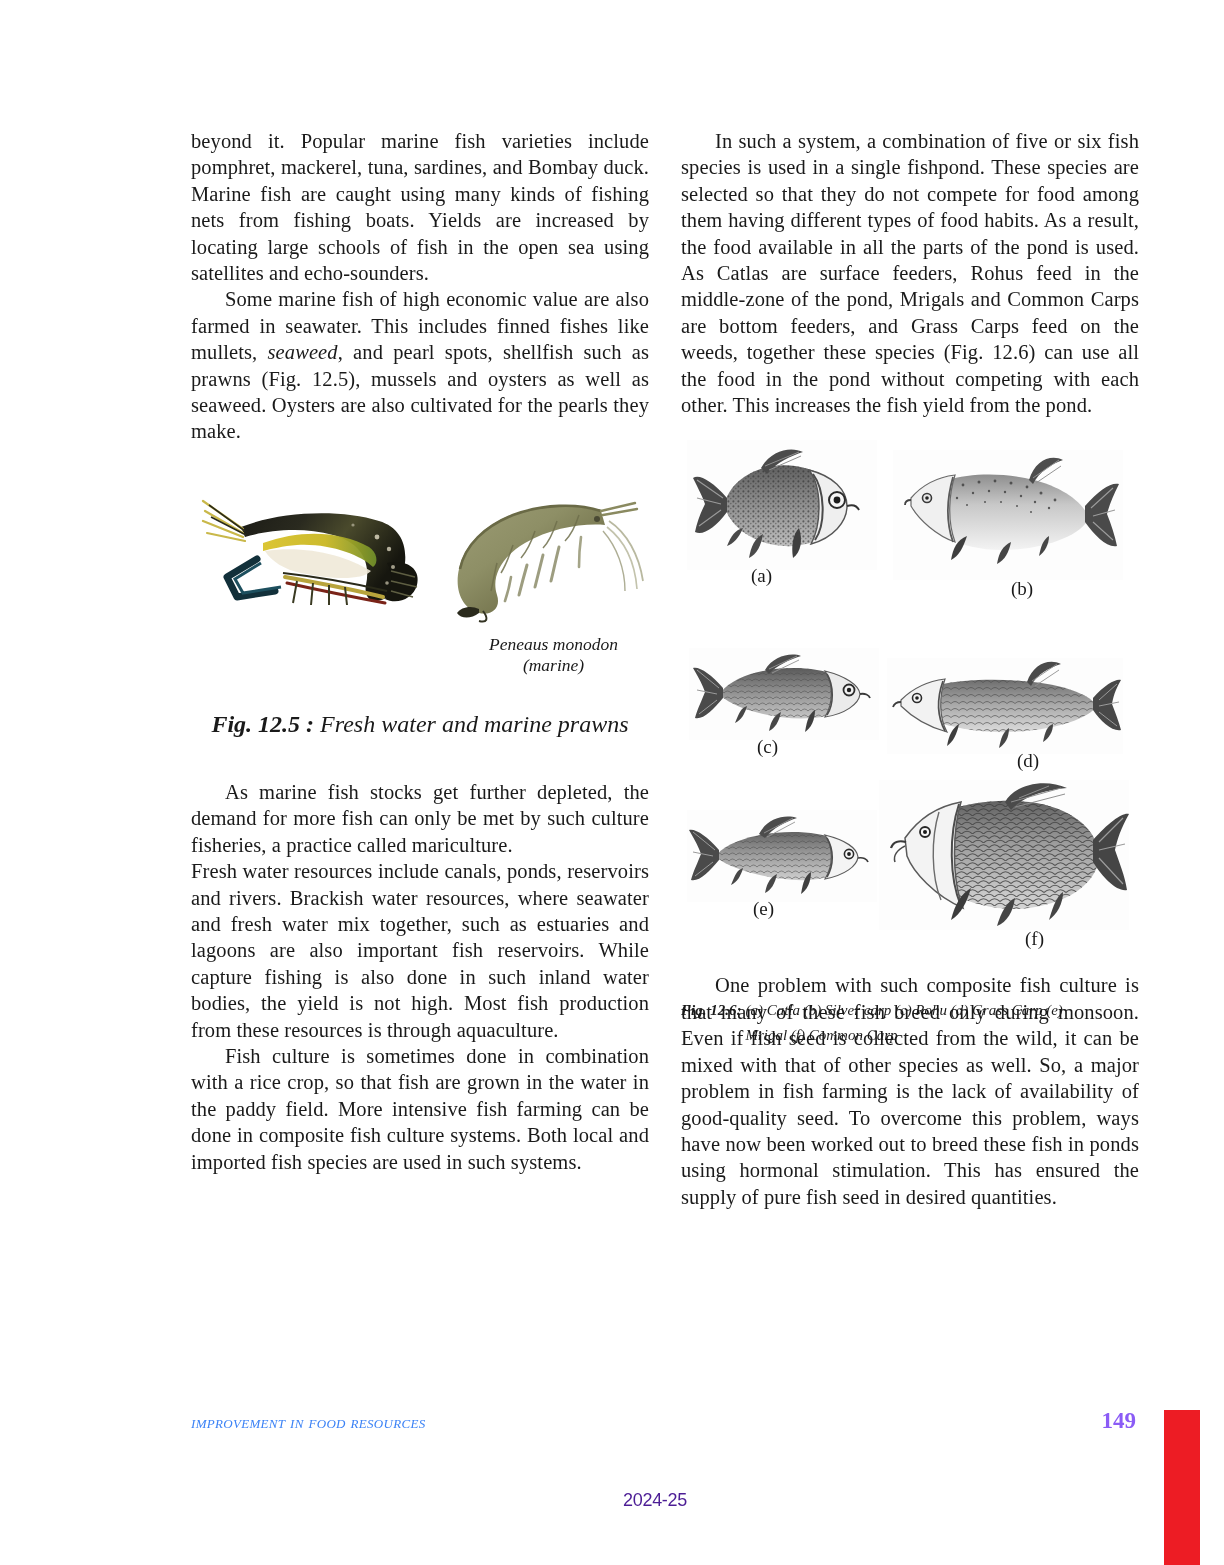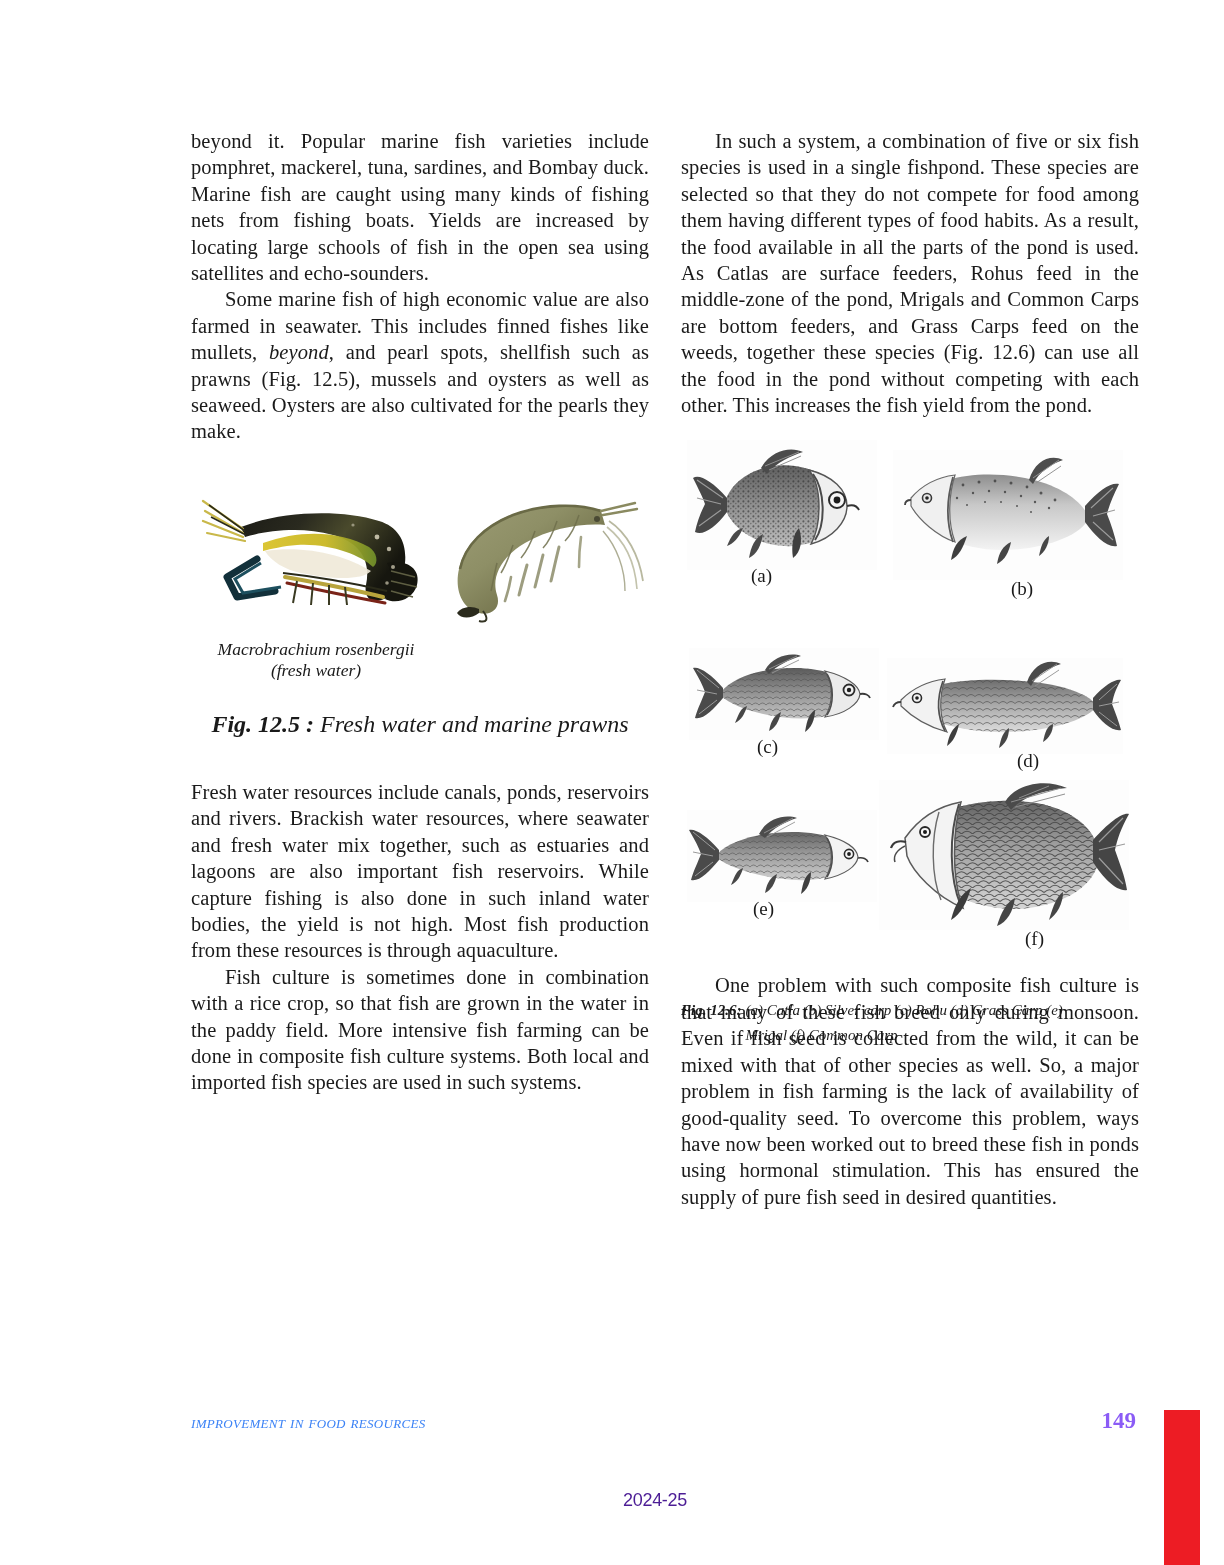--- a/index.html
+++ b/index.html
@@ -164,21 +164,21 @@
 </style>
 </head>
 <body>
 
 <div class="page">
 
   <div class="col col-left">
 
     <p class="body">beyond it. Popular marine fish varieties include pomphret, mackerel, tuna, sardines, and Bombay duck. Marine fish are caught using many kinds of fishing nets from fishing boats. Yields are increased by locating large schools of fish in the open sea using satellites and echo-sounders.</p>
 
-    <p class="body indent"><span>Some marine fish of high economic value are also farmed in seawater. This includes finned fishes like mullets, </span><span class="ital">beyond</span><span>, and pearl spots, shellfish such as prawns (Fig. 12.5), mussels and oysters as well as seaweed. Oysters are also cultivated for the pearls they make.</span></p>
+    <p class="body indent"><span>Some marine fish of high economic value are also farmed in seawater. This includes finned fishes like mullets, </span><span class="ital">seaweed</span><span>, and pearl spots, shellfish such as prawns (Fig. 12.5), mussels and oysters as well as seaweed. Oysters are also cultivated for the pearls they make.</span></p>
 
     <div class="fig125">
       <div class="prawn-row">
 
         <div class="prawn-box prawn-fresh">
           <svg width="230" height="140" viewBox="0 0 230 140">
             <defs>
               <linearGradient id="fbody" x1="0" y1="0" x2="1" y2="0.4">
                 <stop offset="0%" stop-color="#1b1b16"></stop>
                 <stop offset="35%" stop-color="#2a2a1f"></stop>
@@ -256,29 +256,30 @@
             <path d="M104 70 C100 86, 98 94, 96 102" stroke="#9d9d80" stroke-width="3" fill="none" stroke-linecap="round"></path>
             <path d="M88 80 C84 94, 82 102, 80 110" stroke="#9d9d80" stroke-width="3" fill="none" stroke-linecap="round"></path>
             <path d="M72 92 C70 104, 68 110, 66 116" stroke="#9d9d80" stroke-width="2.6" fill="none" stroke-linecap="round"></path>
             <path d="M142 52 C140 66, 140 74, 140 82" stroke="#a5a588" stroke-width="2.6" fill="none" stroke-linecap="round"></path>
 
             <circle cx="158" cy="34" r="3" fill="#4a4a34"></circle>
           </svg>
         </div>
       </div>
 
-      <div class="sp-label sp-fresh">
-        <div>Macrobrachium rosenbergii</div>
-        <div>(fresh water)</div>
-      </div>
-
+
+      <div class="sp-label sp-marine">
+        <div>Peneaus monodon</div>
+        <div>(marine)</div>
+      </div>
 
       <div class="figcap"><b>Fig. 12.5 :</b><span> Fresh water and marine prawns</span></div>
     </div>
 
+    <p class="body indent">As marine fish stocks get further depleted, the demand for more fish can only be met by such culture fisheries, a practice called mariculture.</p>
 
 
     <p class="body">Fresh water resources include canals, ponds, reservoirs and rivers. Brackish water resources, where seawater and fresh water mix together, such as estuaries and lagoons are also important fish reservoirs. While capture fishing is also done in such inland water bodies, the yield is not high. Most fish production from these resources is through aquaculture.</p>
 
     <p class="body indent">Fish culture is sometimes done in combination with a rice crop, so that fish are grown in the water in the paddy field. More intensive fish farming can be done in composite fish culture systems. Both local and imported fish species are used in such systems.</p>
   </div>
 
   <div class="col col-right">
 
     <p class="body indent">In such a system, a combination of five or six fish species is used in a single fishpond. These species are selected so that they do not compete for food among them having different types of food habits. As a result, the food available in all the parts of the pond is used. As Catlas are surface feeders, Rohus feed in the middle-zone of the pond, Mrigals and Common Carps are bottom feeders, and Grass Carps feed on the weeds, together these species (Fig. 12.6) can use all the food in the pond without competing with each other. This increases the fish yield from the pond.</p>

